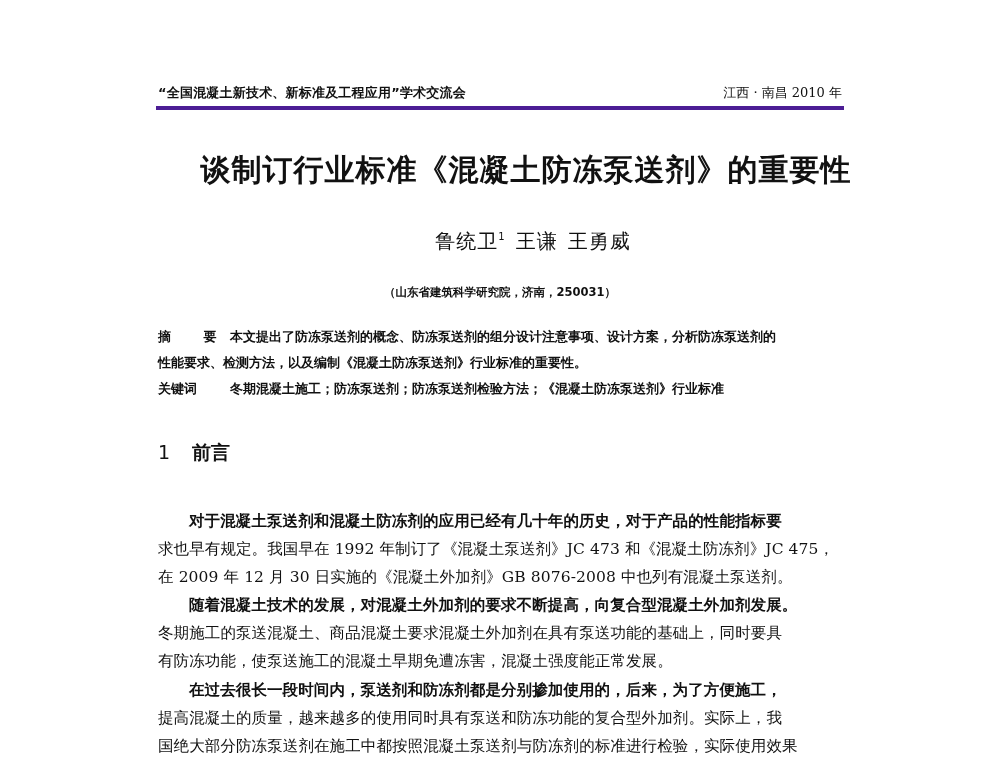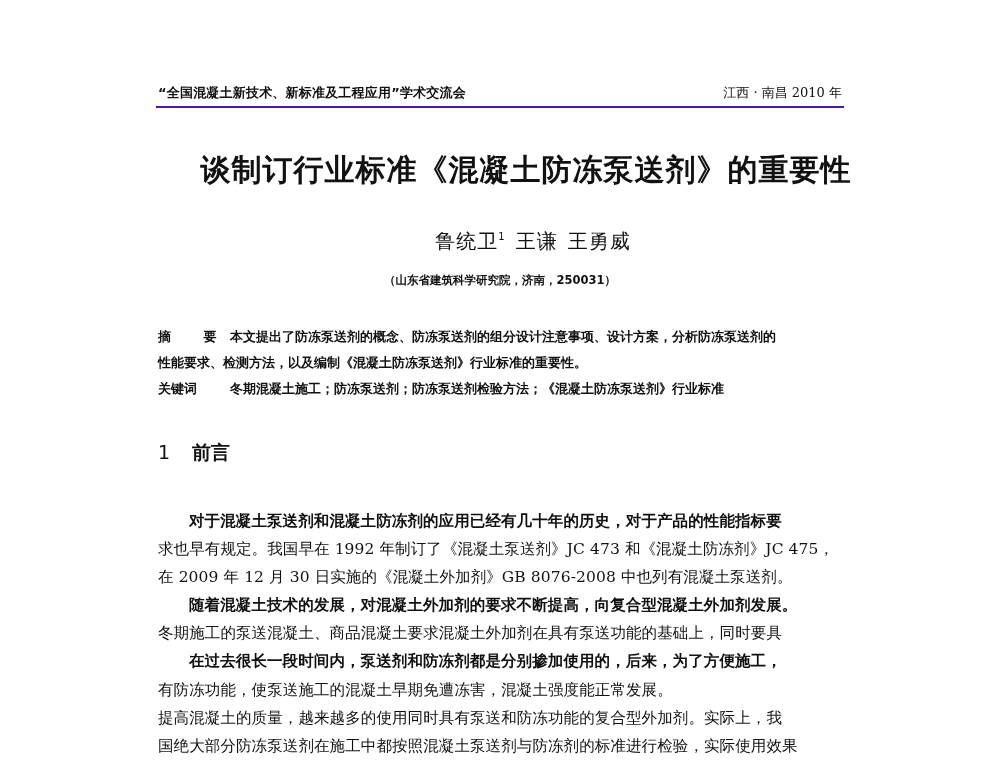--- a/index.html
+++ b/index.html
@@ -20,21 +20,21 @@
       left: 0; top: 0;
       width: 1000px; height: 760px;
       overflow: hidden;
     }
     .running-header {
       position: absolute;
       left: 156px;
       top: 82px;
       width: 688px;
       height: 24px;
-      border-bottom: 2px solid #4c1d95;
+      border-bottom: 4px solid #4c1d95;
     }
     .running-header .left {
       position: absolute;
       left: 2px;
       top: 2px;
       font-size: 13px;
       font-weight: bold;
       letter-spacing: 0.2px;
     }
     .running-header .right {
@@ -68,21 +68,21 @@
     }
     .authors sup {
       font-size: 10px;
       vertical-align: 8px;
     }
     .authors .gap { display: inline-block; width: 10px; }
     .affiliation {
       position: absolute;
       left: 0;
       width: 1000px;
-      top: 273px;
+      top: 285px;
       text-align: center;
       font-size: 11.5px;
       font-weight: bold;
     }
     .abstract {
       position: absolute;
       left: 158px;
       top: 324px;
       width: 684px;
       font-size: 13px;
@@ -157,19 +157,19 @@
   <div class="section-heading">
     <span class="num">1</span><span>前言</span>
   </div>
 
   <div class="body-text">
     <span class="line indent">对于混凝土泵送剂和混凝土防冻剂的应用已经有几十年的历史，对于产品的性能指标要</span>
     <span class="line">求也早有规定。我国早在 1992 年制订了《混凝土泵送剂》JC 473 和《混凝土防冻剂》JC 475，</span>
     <span class="line">在 2009 年 12 月 30 日实施的《混凝土外加剂》GB 8076-2008 中也列有混凝土泵送剂。</span>
     <span class="line indent">随着混凝土技术的发展，对混凝土外加剂的要求不断提高，向复合型混凝土外加剂发展。</span>
     <span class="line">冬期施工的泵送混凝土、商品混凝土要求混凝土外加剂在具有泵送功能的基础上，同时要具</span>
+    <span class="line">有防冻功能，使泵送施工的混凝土早期免遭冻害，混凝土强度能正常发展。</span>
     <span class="line indent">在过去很长一段时间内，泵送剂和防冻剂都是分别掺加使用的，后来，为了方便施工，</span>
-    <span class="line">有防冻功能，使泵送施工的混凝土早期免遭冻害，混凝土强度能正常发展。</span>
     <span class="line">提高混凝土的质量，越来越多的使用同时具有泵送和防冻功能的复合型外加剂。实际上，我</span>
     <span class="line">国绝大部分防冻泵送剂在施工中都按照混凝土泵送剂与防冻剂的标准进行检验，实际使用效果</span>
   </div>
 
 </div>
 
 </body></html>

